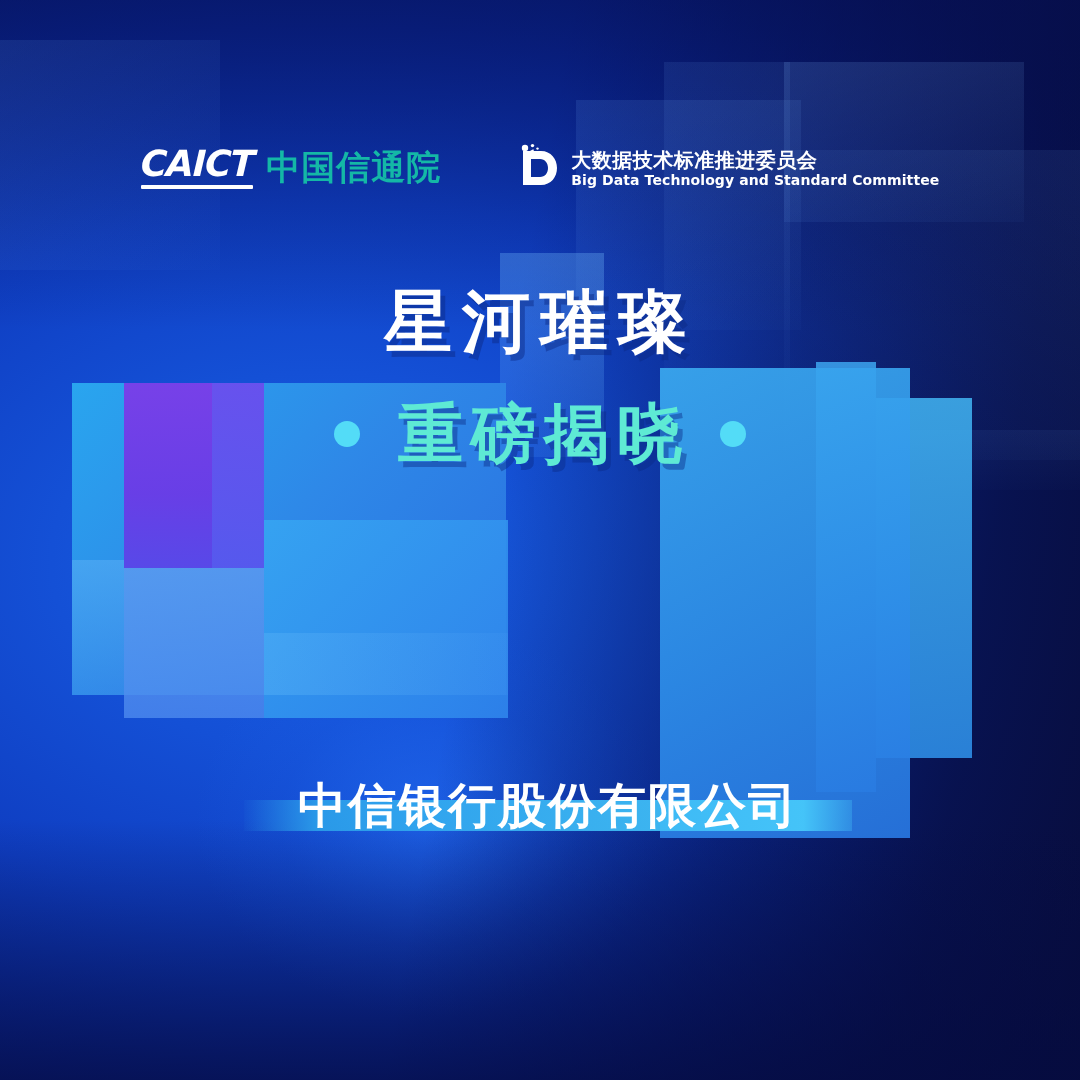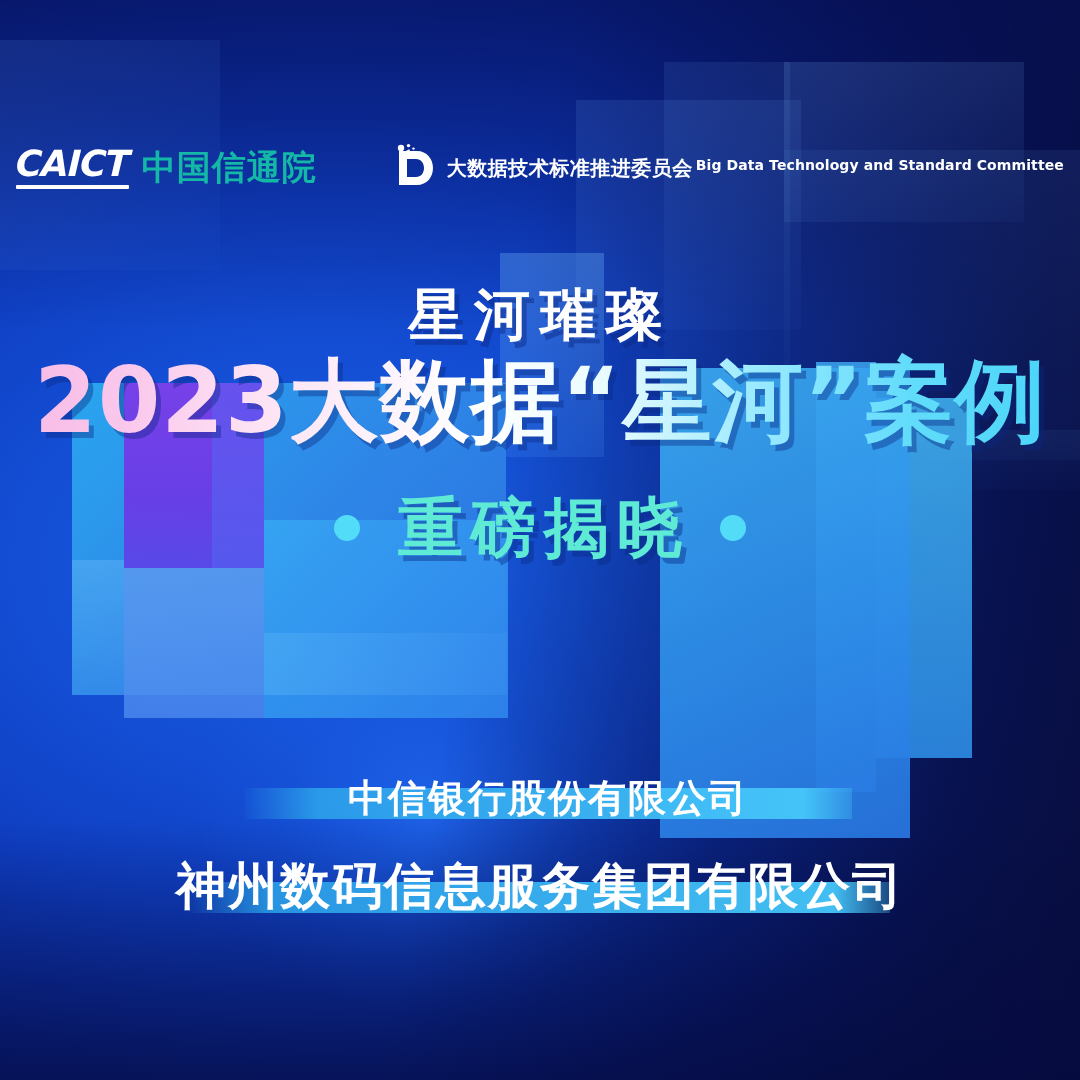--- a/index.html
+++ b/index.html
@@ -77,29 +77,29 @@
   .caict-mark .bar{
     position:absolute;left:0;right:0;bottom:2px;height:4px;background:#fff;border-radius:1px;
   }
   .caict-cn{
     font-size:34px;font-weight:bold;color:#14b8a6;letter-spacing:1px;line-height:1;
     padding-bottom:7px;
   }
   .divider-gap{width:2px;height:0;}
   .bdtsc{display:flex;align-items:center;gap:12px;}
   .bdtsc-mark{position:relative;width:44px;height:50px;}
-  .bdtsc-text{display:flex;gap:3px;}
+  .bdtsc-text{display:flex;flex-direction:column;gap:3px;}
   .bdtsc-cn{font-size:20px;font-weight:bold;color:#fff;letter-spacing:.5px;line-height:1;}
   .bdtsc-en{font-size:14px;font-weight:bold;color:#fff;letter-spacing:.1px;line-height:1;}
 
   
   .titles{position:absolute;left:0;right:0;top:285px;}
   .t-line1{
     text-align:center;
-    font-size:56px;font-weight:bold;color:#ffffff;
+    font-size:68px;font-weight:bold;color:#ffffff;
     letter-spacing:10px;line-height:1.08;
     text-shadow:5px 6px 0 rgba(10,40,130,.45);
   }
   .t-line2{
     text-align:center;
     font-size:90px;font-weight:bold;
     letter-spacing:1px;line-height:1.12;
     margin-top:6px;
     background:linear-gradient(90deg,
        #f7b9e6 0%, #fac8ec 12%, #fde3f4 24%, #fdf0fa 33%,
@@ -124,21 +124,21 @@
   .company{
     position:relative;text-align:center;
     font-weight:bold;color:#ffffff;line-height:1.25;
   }
   .company .band{
     position:absolute;left:50%;transform:translateX(-50%);
     bottom:4px;height:31px;z-index:0;
     background:linear-gradient(90deg, rgba(40,150,225,.05) 0%, rgba(45,165,235,.85) 12%, rgba(60,185,245,.92) 55%, rgba(70,200,250,.95) 92%, rgba(70,200,250,.30) 100%);
   }
   .company .txt{position:relative;z-index:1;display:inline-block;}
-  .c1{font-size:38px;letter-spacing:2px;margin-left:16px;}
+  .c1{font-size:48px;letter-spacing:2px;margin-left:16px;}
   .c1 .band{width:608px;}
   .c2{font-size:50px;letter-spacing:2px;margin-top:32px;}
   .c2 .band{width:700px;}
 </style>
 </head>
 <body>
 
 <div class="poster">
 
   <div class="bg-base"></div>
@@ -193,32 +193,27 @@
       <div class="bdtsc-text">
         <div class="bdtsc-cn">大数据技术标准推进委员会</div>
         <div class="bdtsc-en">Big Data Technology and Standard Committee</div>
       </div>
     </div>
 
   </div>
 
   <div class="titles">
     <div class="t-line1">星河璀璨</div>
-    <div class="t-line2">2023大数据“星河”案例</div>
     <div class="t-line3-wrap">
       <span class="dot"></span>
       <span class="t-line3">重磅揭晓</span>
       <span class="dot"></span>
     </div>
   </div>
 
   <div class="companies">
     <div class="company c1">
       <span class="band"></span>
       <span class="txt">中信银行股份有限公司</span>
     </div>
-    <div class="company c2">
-      <span class="band"></span>
-      <span class="txt">神州数码信息服务集团有限公司</span>
-    </div>
   </div>
 
 </div>
 
 </body></html>

